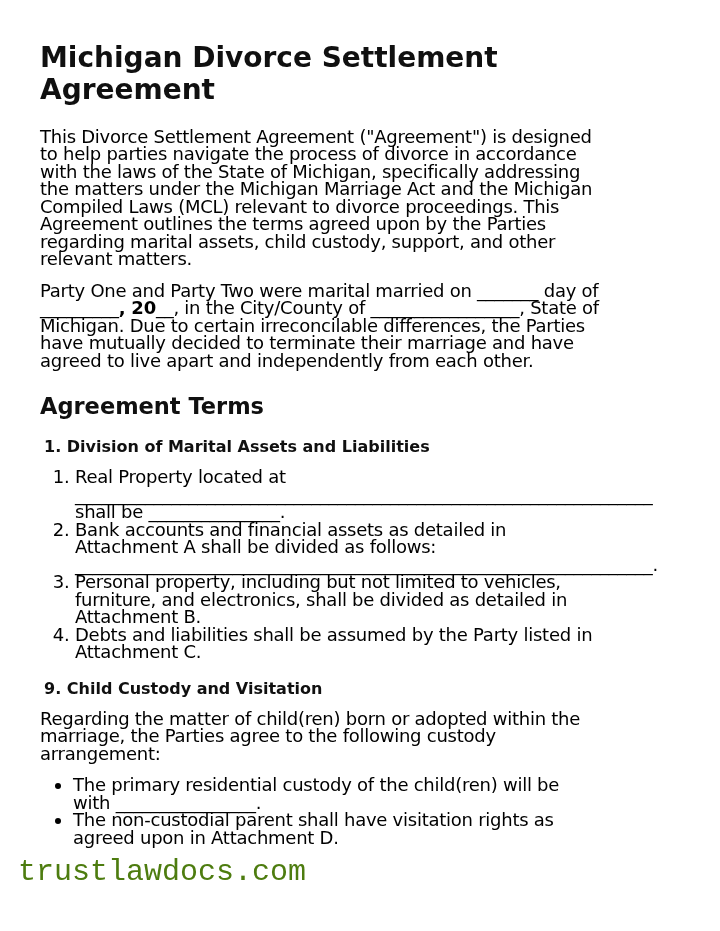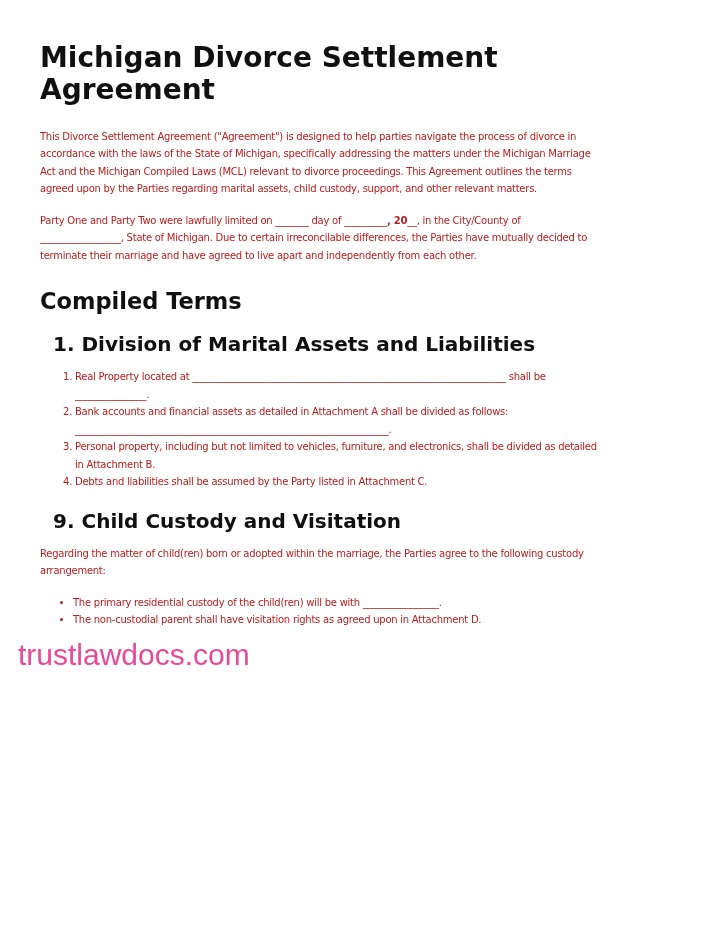--- a/index.html
+++ b/index.html
@@ -23,66 +23,66 @@
     margin: 0 0 21px 0;
     letter-spacing: 0;
   }
   h2 {
     font-size: 22.5px;
     font-weight: bold;
     color: #101010;
     margin: 24px 0 16px 0;
   }
   h3 {
-    font-size: 20px;
+    font-size: 16px;
     font-weight: bold;
     color: #101010;
-    margin: 18px 0 12px 13px;
+    margin: 18px 0 12px 4px;
   }
   .page p, .page li {
-    font-size: 10px;
+    font-size: 18px;
     line-height: 17.5px;
     letter-spacing: -0.25px;
-    color: #b91c1c;
+    color: #000000;
   }
   .page p { margin: 0 0 14px 0; }
   ol {
     margin: 0 0 14px 0;
     padding-left: 35px;
   }
   ul {
     margin: 0 0 8px 0;
     padding-left: 33px;
   }
   li { margin: 0; text-align: left; }
   b { font-weight: bold; }
   .watermark {
-    font-family: Liberation Sans, sans-serif;
+    font-family: Liberation Mono, monospace;
     font-size: 30px;
     line-height: 1.2;
-    color: #ec4899;
+    color: #4d7c0f;
     margin: 8px 0 0 -22px;
     white-space: nowrap;
   }
 </style>
 </head>
 <body>
 
 <div class="page">
 
   <h1>Michigan Divorce Settlement Agreement</h1>
 
   <p>This Divorce Settlement Agreement ("Agreement") is designed to help parties navigate the process of divorce in accordance with the laws of the State of Michigan, specifically addressing the matters under the Michigan Marriage Act and the Michigan Compiled Laws (MCL) relevant to divorce proceedings. This Agreement outlines the terms agreed upon by the Parties regarding marital assets, child custody, support, and other relevant matters.</p>
 
 
 
-  <p><span>Party One and Party Two were lawfully limited on _______ day of _________</span><b>, 20</b><span>__, in the City/County of _________________, State of Michigan. Due to certain irreconcilable differences, the Parties have mutually decided to terminate their marriage and have agreed to live apart and independently from each other.</span></p>
+  <p><span>Party One and Party Two were marital married on _______ day of _________</span><b>, 20</b><span>__, in the City/County of _________________, State of Michigan. Due to certain irreconcilable differences, the Parties have mutually decided to terminate their marriage and have agreed to live apart and independently from each other.</span></p>
 
 
-  <h2>Compiled Terms</h2>
+  <h2>Agreement Terms</h2>
 
   <h3>1. Division of Marital Assets and Liabilities</h3>
 
 
   <ol>
       <li>Real Property located at __________________________________________________________________ shall be _______________.</li>
       <li>Bank accounts and financial assets as detailed in Attachment A shall be divided as follows: __________________________________________________________________.</li>
       <li>Personal property, including but not limited to vehicles, furniture, and electronics, shall be divided as detailed in Attachment B.</li>
       <li>Debts and liabilities shall be assumed by the Party listed in Attachment C.</li>
     </ol>

